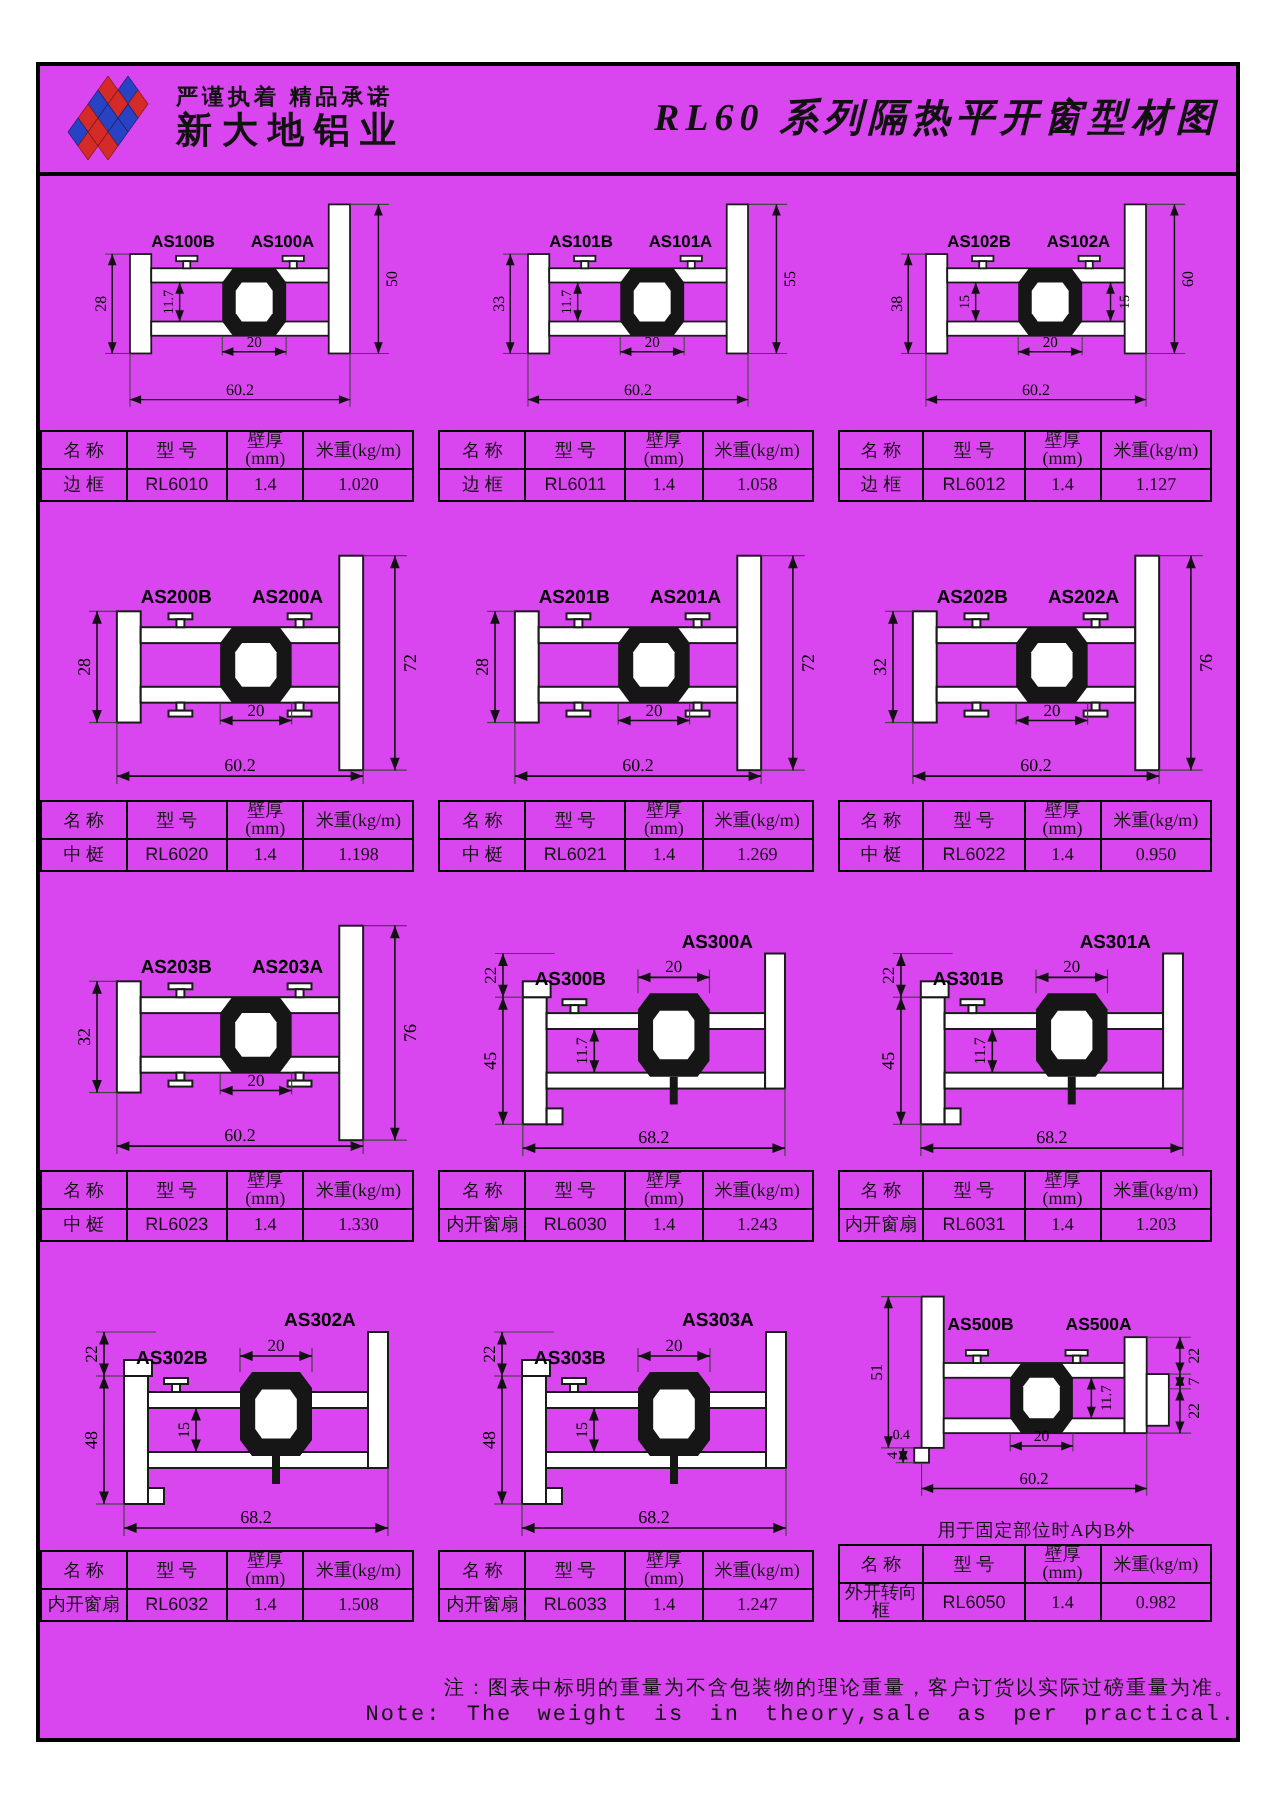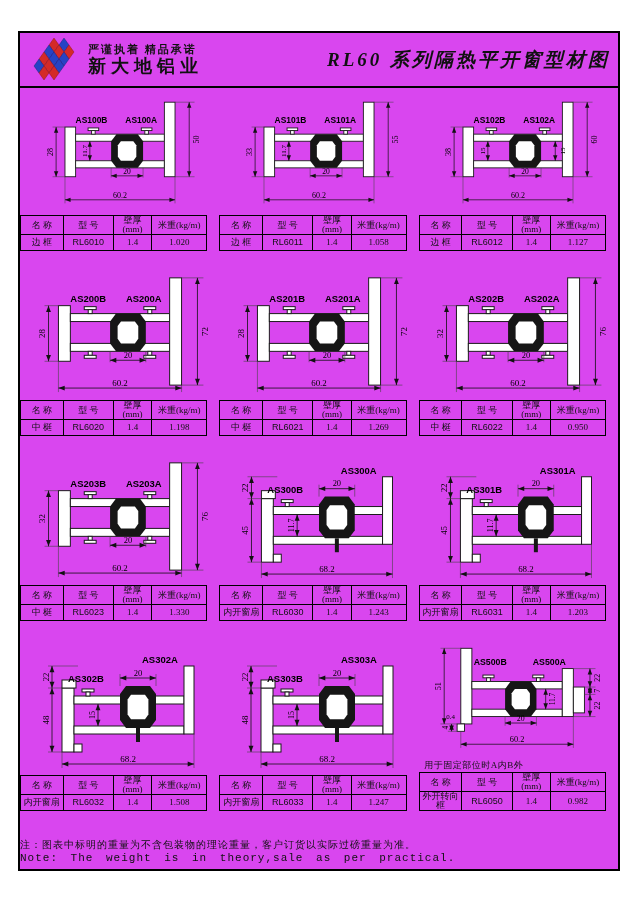--- a/index.html
+++ b/index.html
@@ -24,32 +24,32 @@
   .titleblock{margin-left:auto;text-align:center;padding-right:8px;line-height:1;}
   .title-cn{font-size:19px;font-weight:bold;font-style:italic;letter-spacing:3px;}
   .title-en{font-size:10.5px;font-weight:bold;font-family:"Liberation Sans",sans-serif;margin-top:4px;letter-spacing:.2px;}
   
   .content{
     display:grid;grid-template-columns:1fr 1fr 1fr;
     grid-template-rows:170px 185px 185px 190px;
   }
   .cell{display:flex;flex-direction:column;align-items:center;justify-content:flex-end;overflow:hidden;}
   .cell svg.drawing{flex:1 1 auto;width:196px;min-height:0;}
-  .cell-note{width:188px;text-align:left;font-size:9px;letter-spacing:.5px;height:12px;line-height:12px;}
+  .cell-note{width:188px;text-align:center;font-size:9px;letter-spacing:.5px;height:12px;line-height:12px;}
   table.spec{border-collapse:collapse;border:1.5px solid #000;margin:1px 12px 7px 0;table-layout:fixed;}
   table.spec th,table.spec td{
     border:1px solid #000;text-align:center;vertical-align:middle;
     height:15px;padding:0;font-weight:normal;font-size:9px;line-height:1;
   }
   table.spec col.c1{width:46px;} table.spec col.c2{width:52px;}
   table.spec col.c3{width:40px;} table.spec col.c4{width:58px;}
   td.cmodel{font-family:"Liberation Sans",sans-serif;font-weight:bold;font-size:10px;}
   td.cnum{font-size:9.5px;}
   
-  .footer{position:absolute;left:0;right:0;bottom:4px;text-align:left;line-height:1.3;}
+  .footer{position:absolute;left:0;right:0;bottom:4px;text-align:right;line-height:1.3;}
   .note-cn{font-size:10px;letter-spacing:1px;}
   .note-en{font-size:11px;font-family:Liberation Mono, monospace;letter-spacing:1px;word-spacing:5px;}
 </style>
 </head>
 <body>
 
 <svg width="0" height="0" style="position:absolute">
   <defs>
     <marker id="arw" viewBox="0 0 10 10" refX="9.5" refY="5" markerWidth="7" markerHeight="7" orient="auto-start-reverse" markerUnits="userSpaceOnUse">
       <path d="M0.5,1.5 L9.5,5 L0.5,8.5 Z" fill="#111"></path>

